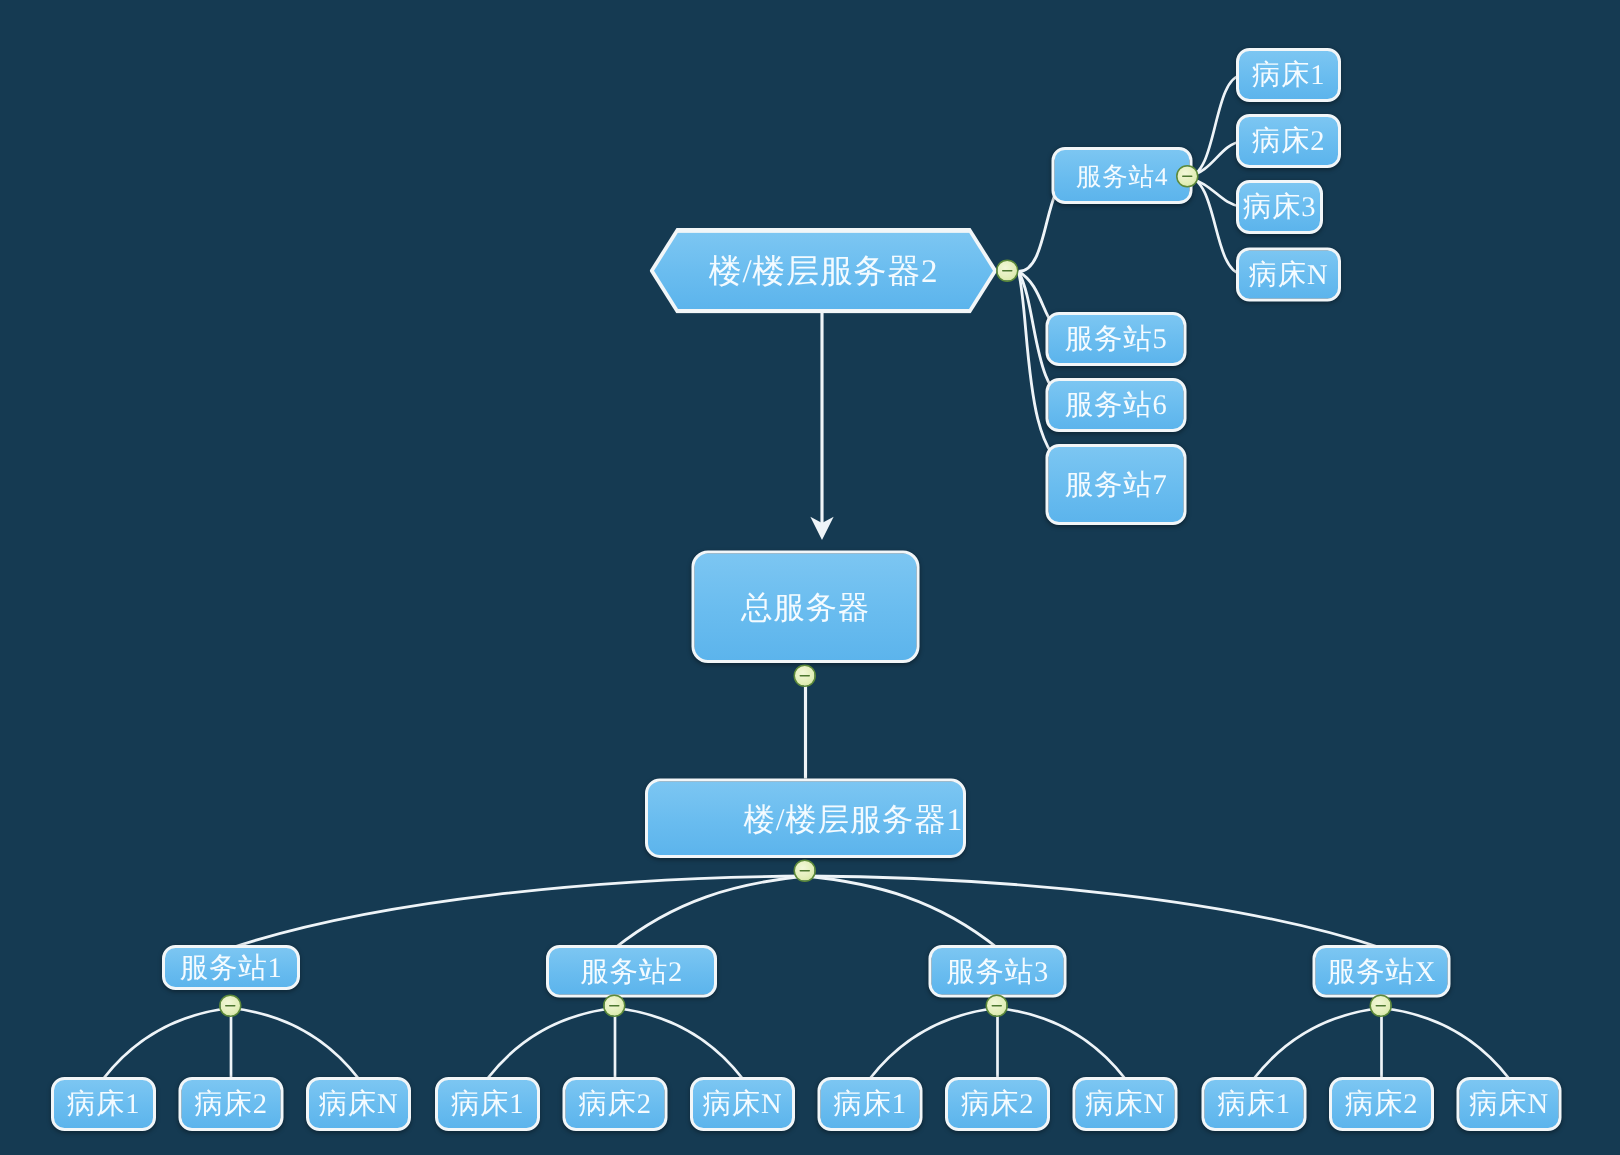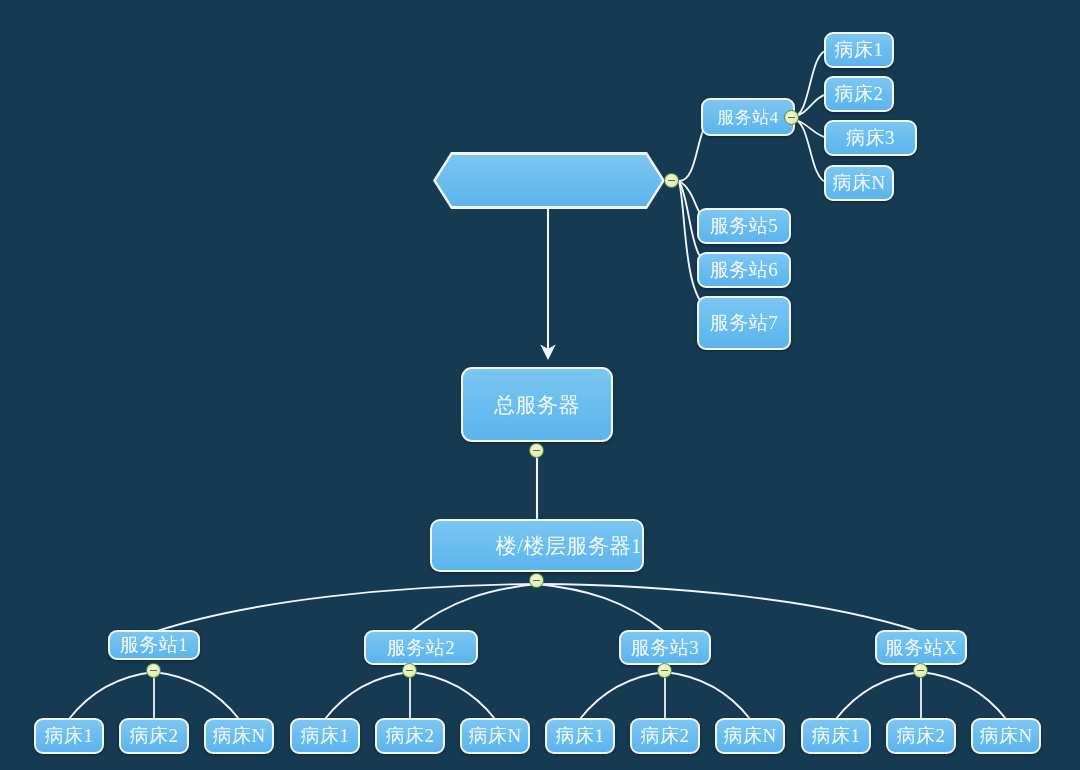--- a/index.html
+++ b/index.html
@@ -109,20 +109,21 @@
     <path d="M665,672 C701,676 729,692 750,719" stroke="#eef4f8" stroke-width="1.8" fill="none"></path>
 
     <path d="M921,672 C885,676 857,692 836,719" stroke="#eef4f8" stroke-width="1.8" fill="none"></path>
     <path d="M921,672 L921,719" stroke="#eef4f8" stroke-width="1.8" fill="none"></path>
     <path d="M921,672 C957,676 985,692 1006,719" stroke="#eef4f8" stroke-width="1.8" fill="none"></path>
   </svg>
 
   <div class="node oct" style="left:433px;top:152px;width:232px;height:57px;font-size:22px;">
     <span class="octbg"></span>
     <span class="octfg"></span>
+    <span class="lbl">楼/楼层服务器2</span>
   </div>
 
   <div class="node" style="left:461px;top:367px;width:152px;height:75px;font-size:21px;border-radius:11px;align-items:center;">
     <span class="lbl">总服务器</span>
   </div>
 
   <div class="node" style="left:430px;top:519px;width:214px;height:53px;font-size:21px;border-radius:10px;justify-content:flex-end;">
     <span class="lbl">楼/楼层服务器1</span>
   </div>
 
@@ -138,21 +139,21 @@
   <div class="node" style="left:697px;top:296px;width:94px;height:54px;font-size:19px;">
     <span class="lbl">服务站7</span>
   </div>
 
   <div class="node" style="left:824px;top:32px;width:70px;height:36px;font-size:19px;">
     <span class="lbl">病床1</span>
   </div>
   <div class="node" style="left:824px;top:76px;width:70px;height:36px;font-size:19px;">
     <span class="lbl">病床2</span>
   </div>
-  <div class="node" style="left:824px;top:120px;width:93px;height:36px;font-size:19px;">
+  <div class="node" style="left:824px;top:120px;width:58px;height:36px;font-size:19px;">
     <span class="lbl">病床3</span>
   </div>
   <div class="node" style="left:824px;top:165px;width:70px;height:36px;font-size:19px;">
     <span class="lbl">病床N</span>
   </div>
 
   <div class="node" style="left:108px;top:630px;width:92px;height:30px;font-size:19px;">
     <span class="lbl">服务站1</span>
   </div>
   <div class="node" style="left:364px;top:630px;width:114px;height:35px;font-size:19px;">

